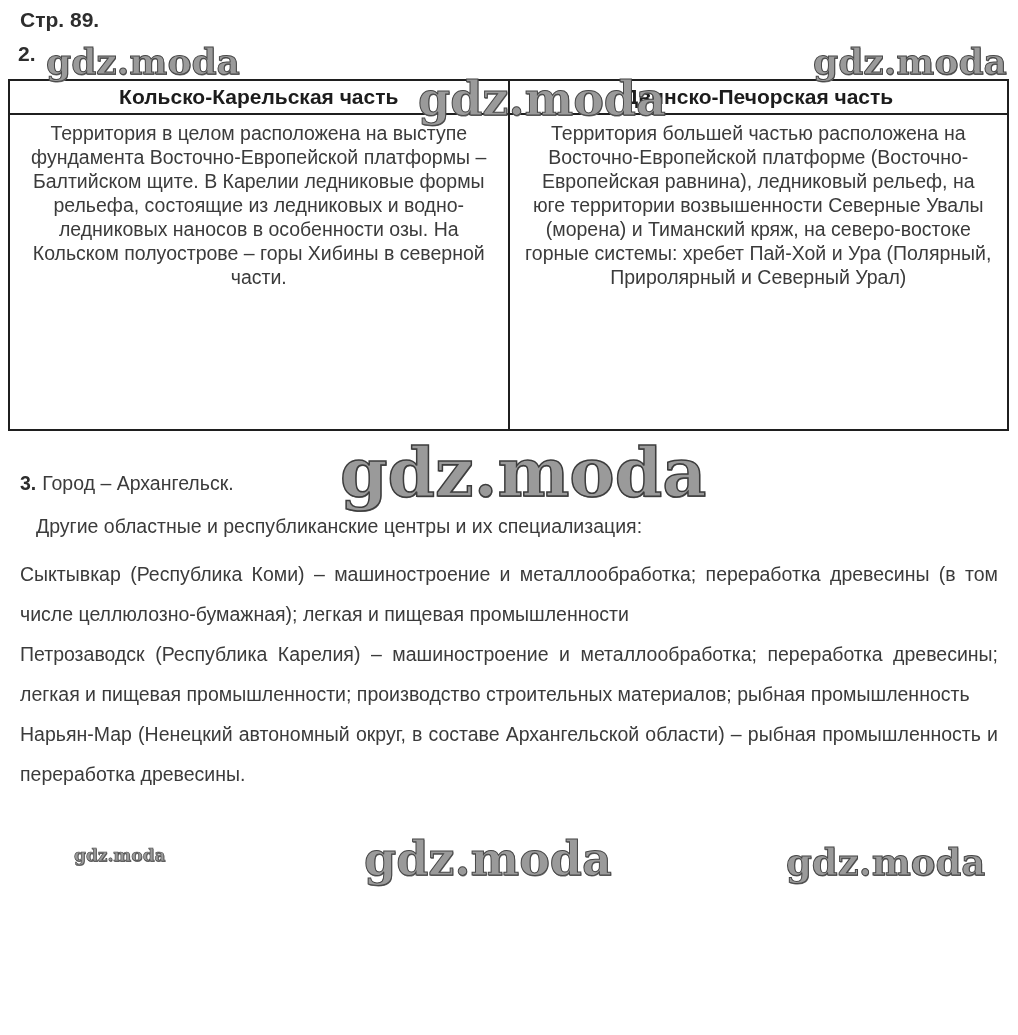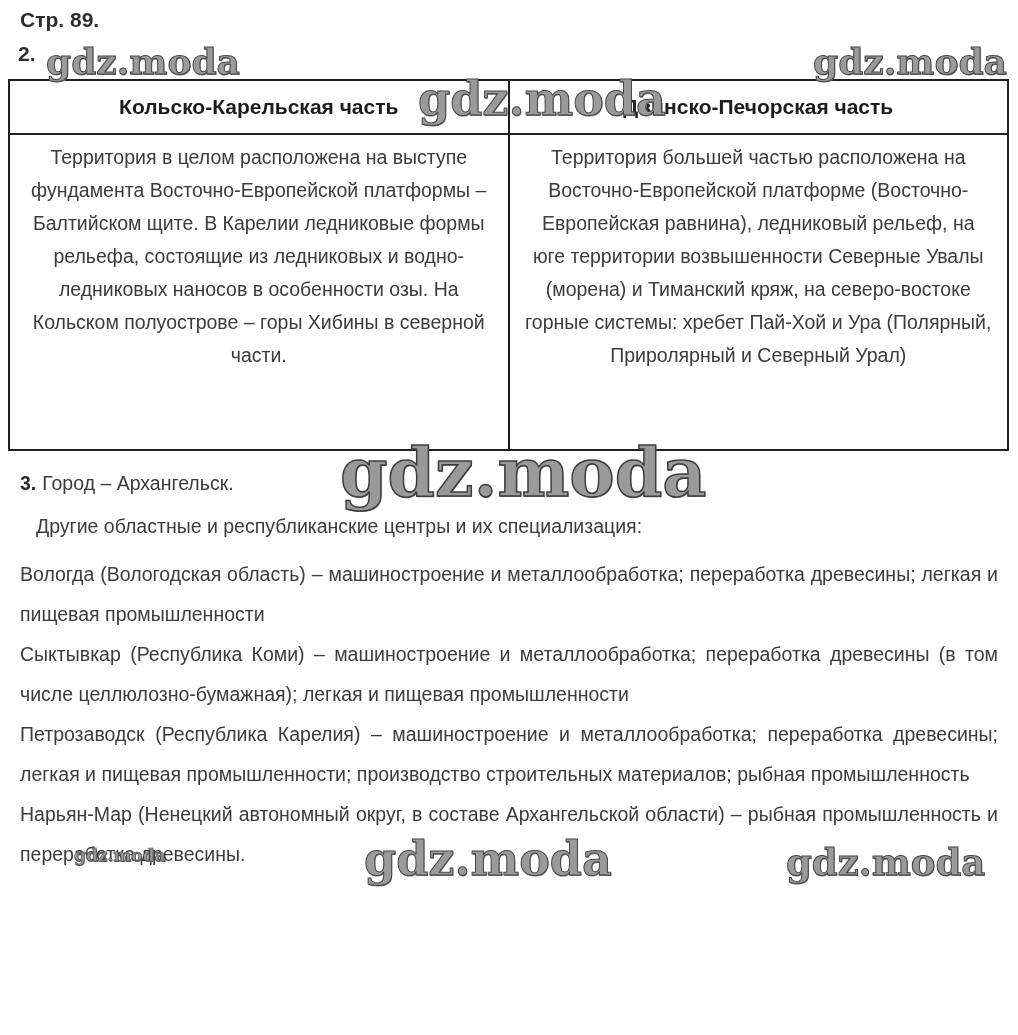--- a/index.html
+++ b/index.html
@@ -21,25 +21,25 @@
   .q2-num { position: absolute; left: 18px; top: 42px; }
 
   .table-wrap { position: absolute; left: 8px; top: 79px; width: 1001px; }
   table.cmp {
     border-collapse: collapse; width: 100%;
     table-layout: fixed;
   }
   table.cmp th {
     border: 2px solid #1f1f1f;
     font-size: 21px; font-weight: bold; color: #1c1c1c;
-    padding: 14px 4px; text-align: center;
+    padding: 4px 4px; text-align: center;
   }
   table.cmp td {
     border: 2px solid #1f1f1f;
-    font-size: 19.5px; line-height: 33px; color: #3b3b3b;
+    font-size: 19.5px; line-height: 24px; color: #3b3b3b;
     text-align: center; vertical-align: top;
     padding: 6px 14px 38px 14px;
     height: 270px;
   }
 
   .section3 {
     position: absolute; left: 20px; top: 470px; width: 978px;
     font-size: 19.5px; color: #3b3b3b;
   }
   .s3-head { line-height: 26px; margin: 0 0 17px 0; }
@@ -89,21 +89,20 @@
         <td>Территория большей частью расположена на Восточно-Европейской платформе (Восточно-Европейская равнина), ледниковый рельеф, на юге территории возвышенности Северные Увалы (морена) и Тиманский кряж, на северо-востоке горные системы: хребет Пай-Хой и Ура (Полярный, Приролярный и Северный Урал)</td>
       </tr>
     </tbody>
   </table>
 </div>
 
 <div class="section3">
   <p class="s3-head"><span class="q-num">3.</span><span>Город – Архангельск.</span></p>
   <p class="s3-sub">Другие областные и республиканские центры и их специализация:</p>
   <div class="s3-paras">
-    <p>Вологда (Вологодская область) – машиностроение и металлообработка; переработка древесины; легкая и пищевая промышленности</p>
     <p>Сыктывкар (Республика Коми) – машиностроение и металлообработка; переработка древесины (в том числе целлюлозно-бумажная); легкая и пищевая промышленности</p>
     <p>Петрозаводск (Республика Карелия) – машиностроение и металлообработка; переработка древесины; легкая и пищевая промышленности; производство строительных материалов; рыбная промышленность</p>
     <p>Нарьян-Мар (Ненецкий автономный округ, в составе Архангельской области) – рыбная промышленность и переработка древесины.</p>
   </div>
 </div>
 
 <span class="wm wm-top-left">gdz.moda</span>
 <span class="wm wm-top-right">gdz.moda</span>
 <span class="wm wm-table-header">gdz.moda</span>
 <span class="wm wm-center-big">gdz.moda</span>

